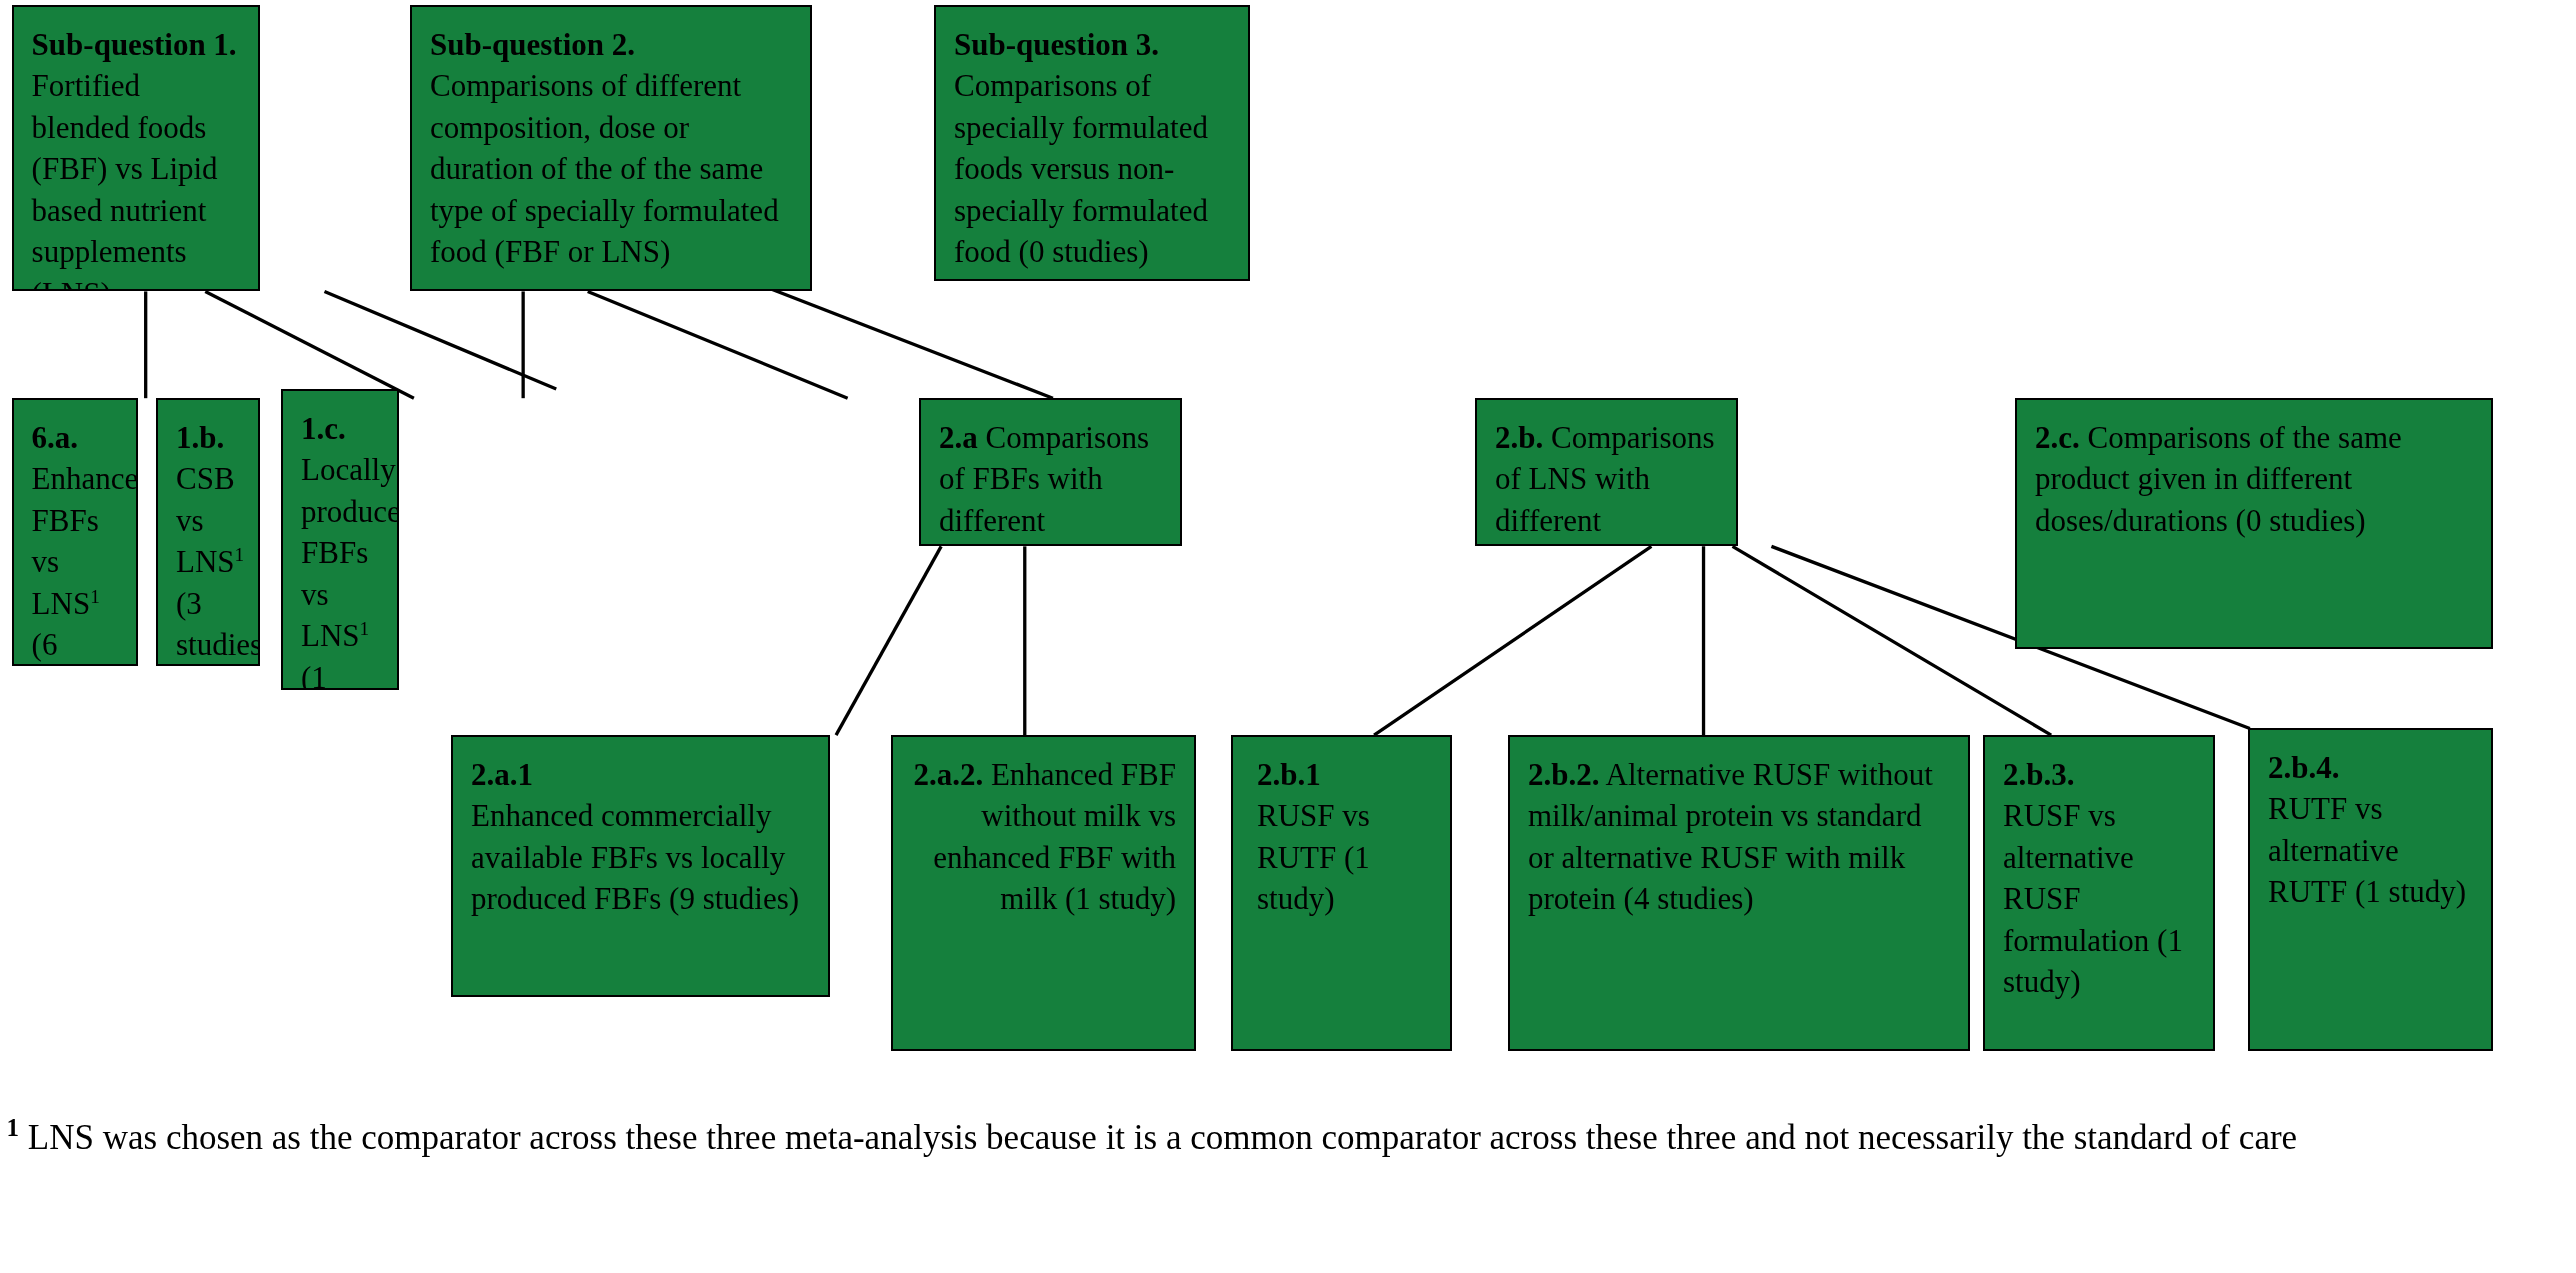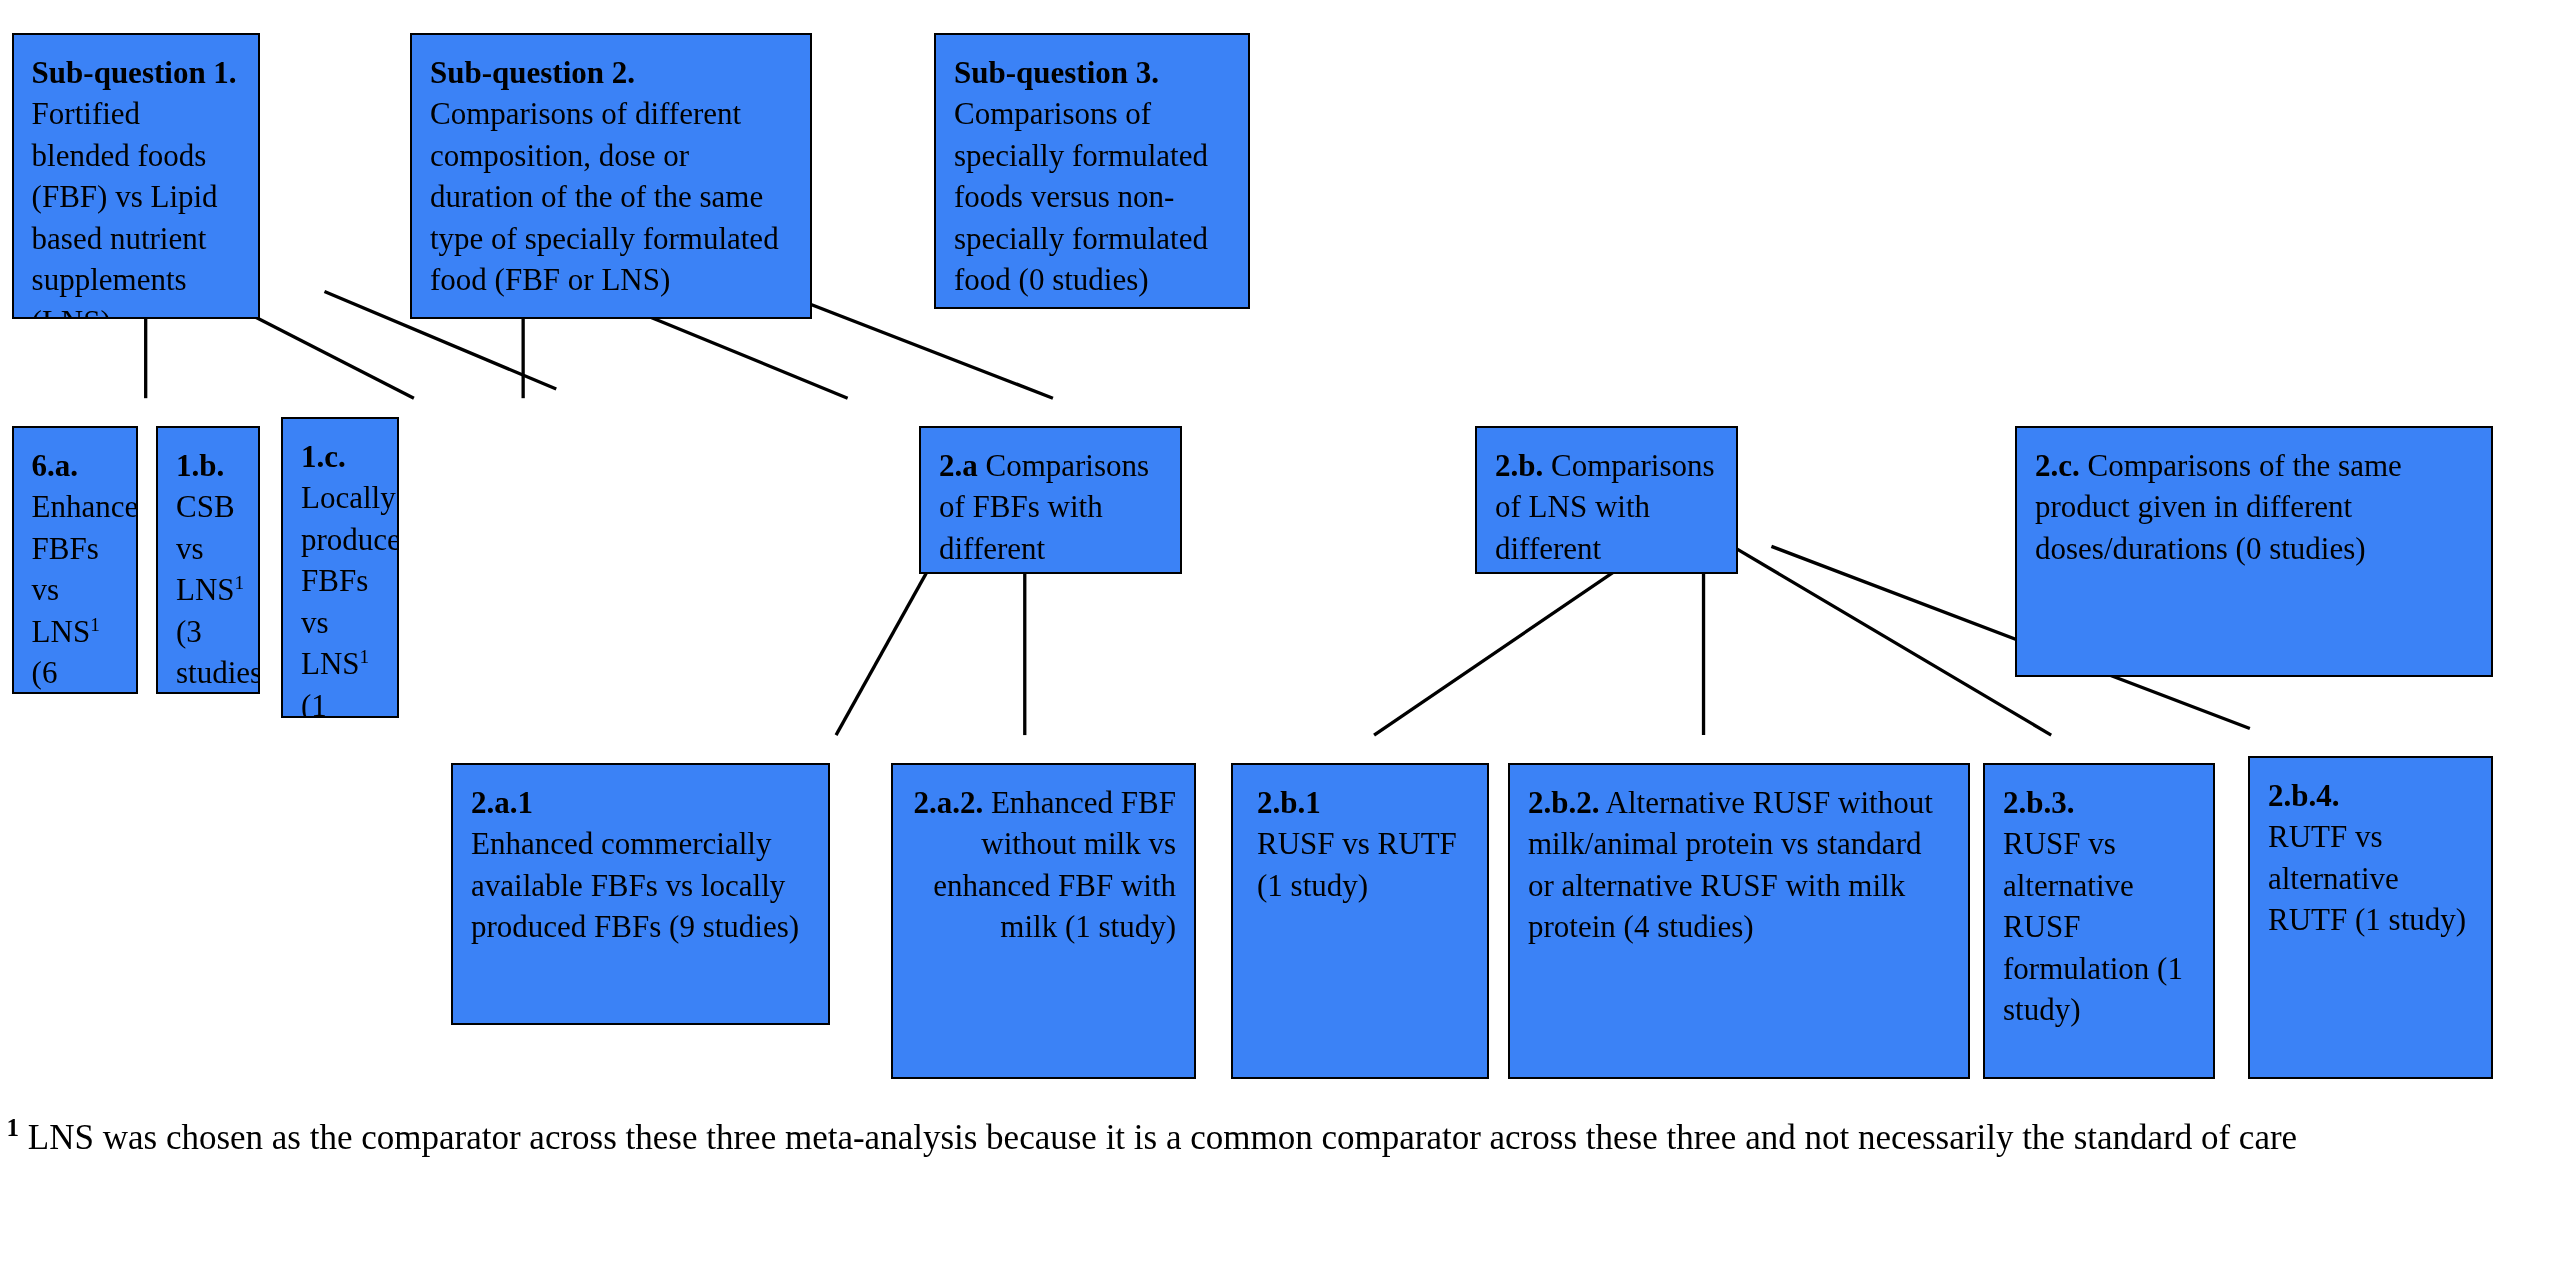--- a/index.html
+++ b/index.html
@@ -23,28 +23,27 @@
     left: 0;
     top: 0;
     width: 2576px;
     height: 1274px;
     pointer-events: none;
   }
   .node {
     position: absolute;
     box-sizing: border-box;
     border: 2.5px solid #000000;
-    background: #3b82f6;
+    background: #15803d;
     padding: 16.6px 18px 11.6px 18px;
     font-size: 31px;
     line-height: 1.34;
     text-align: left;
     overflow: hidden;
     z-index: 2;
-    margin-top: 28px;
   }
   .node .lead {
     font-weight: bold;
   }
   sup {
     font-size: 0.62em;
     vertical-align: super;
     line-height: 0;
   }
   #footnote {
@@ -139,21 +138,21 @@
 
   <div class="node" style="left:451px; top:735px; width:379px; height:262px;">
     <span class="lead">2.a.1</span><br>
     <span>Enhanced commercially available FBFs vs locally produced FBFs (9 studies)</span>
   </div>
 
   <div class="node" style="left:891px; top:735px; width:305px; height:316px;text-align:right;">
     <span class="lead">2.a.2.</span><span> Enhanced FBF without milk vs enhanced FBF with milk (1 study)</span>
   </div>
 
-  <div class="node" style="left:1231px; top:735px; width:258px; height:316px;padding-left:24px;">
+  <div class="node" style="left:1231px; top:735px; width:221px; height:316px;padding-left:24px;">
     <span class="lead">2.b.1</span><br>
     <span>RUSF vs RUTF (1 study)</span>
   </div>
 
   <div class="node" style="left:1508px; top:735px; width:462px; height:316px;">
     <span class="lead">2.b.2.</span><span> Alternative RUSF without milk/animal protein vs standard or alternative RUSF with milk protein (4 studies)</span>
   </div>
 
   <div class="node" style="left:1983px; top:735px; width:232px; height:316px;">
     <span class="lead">2.b.3.</span><br>

